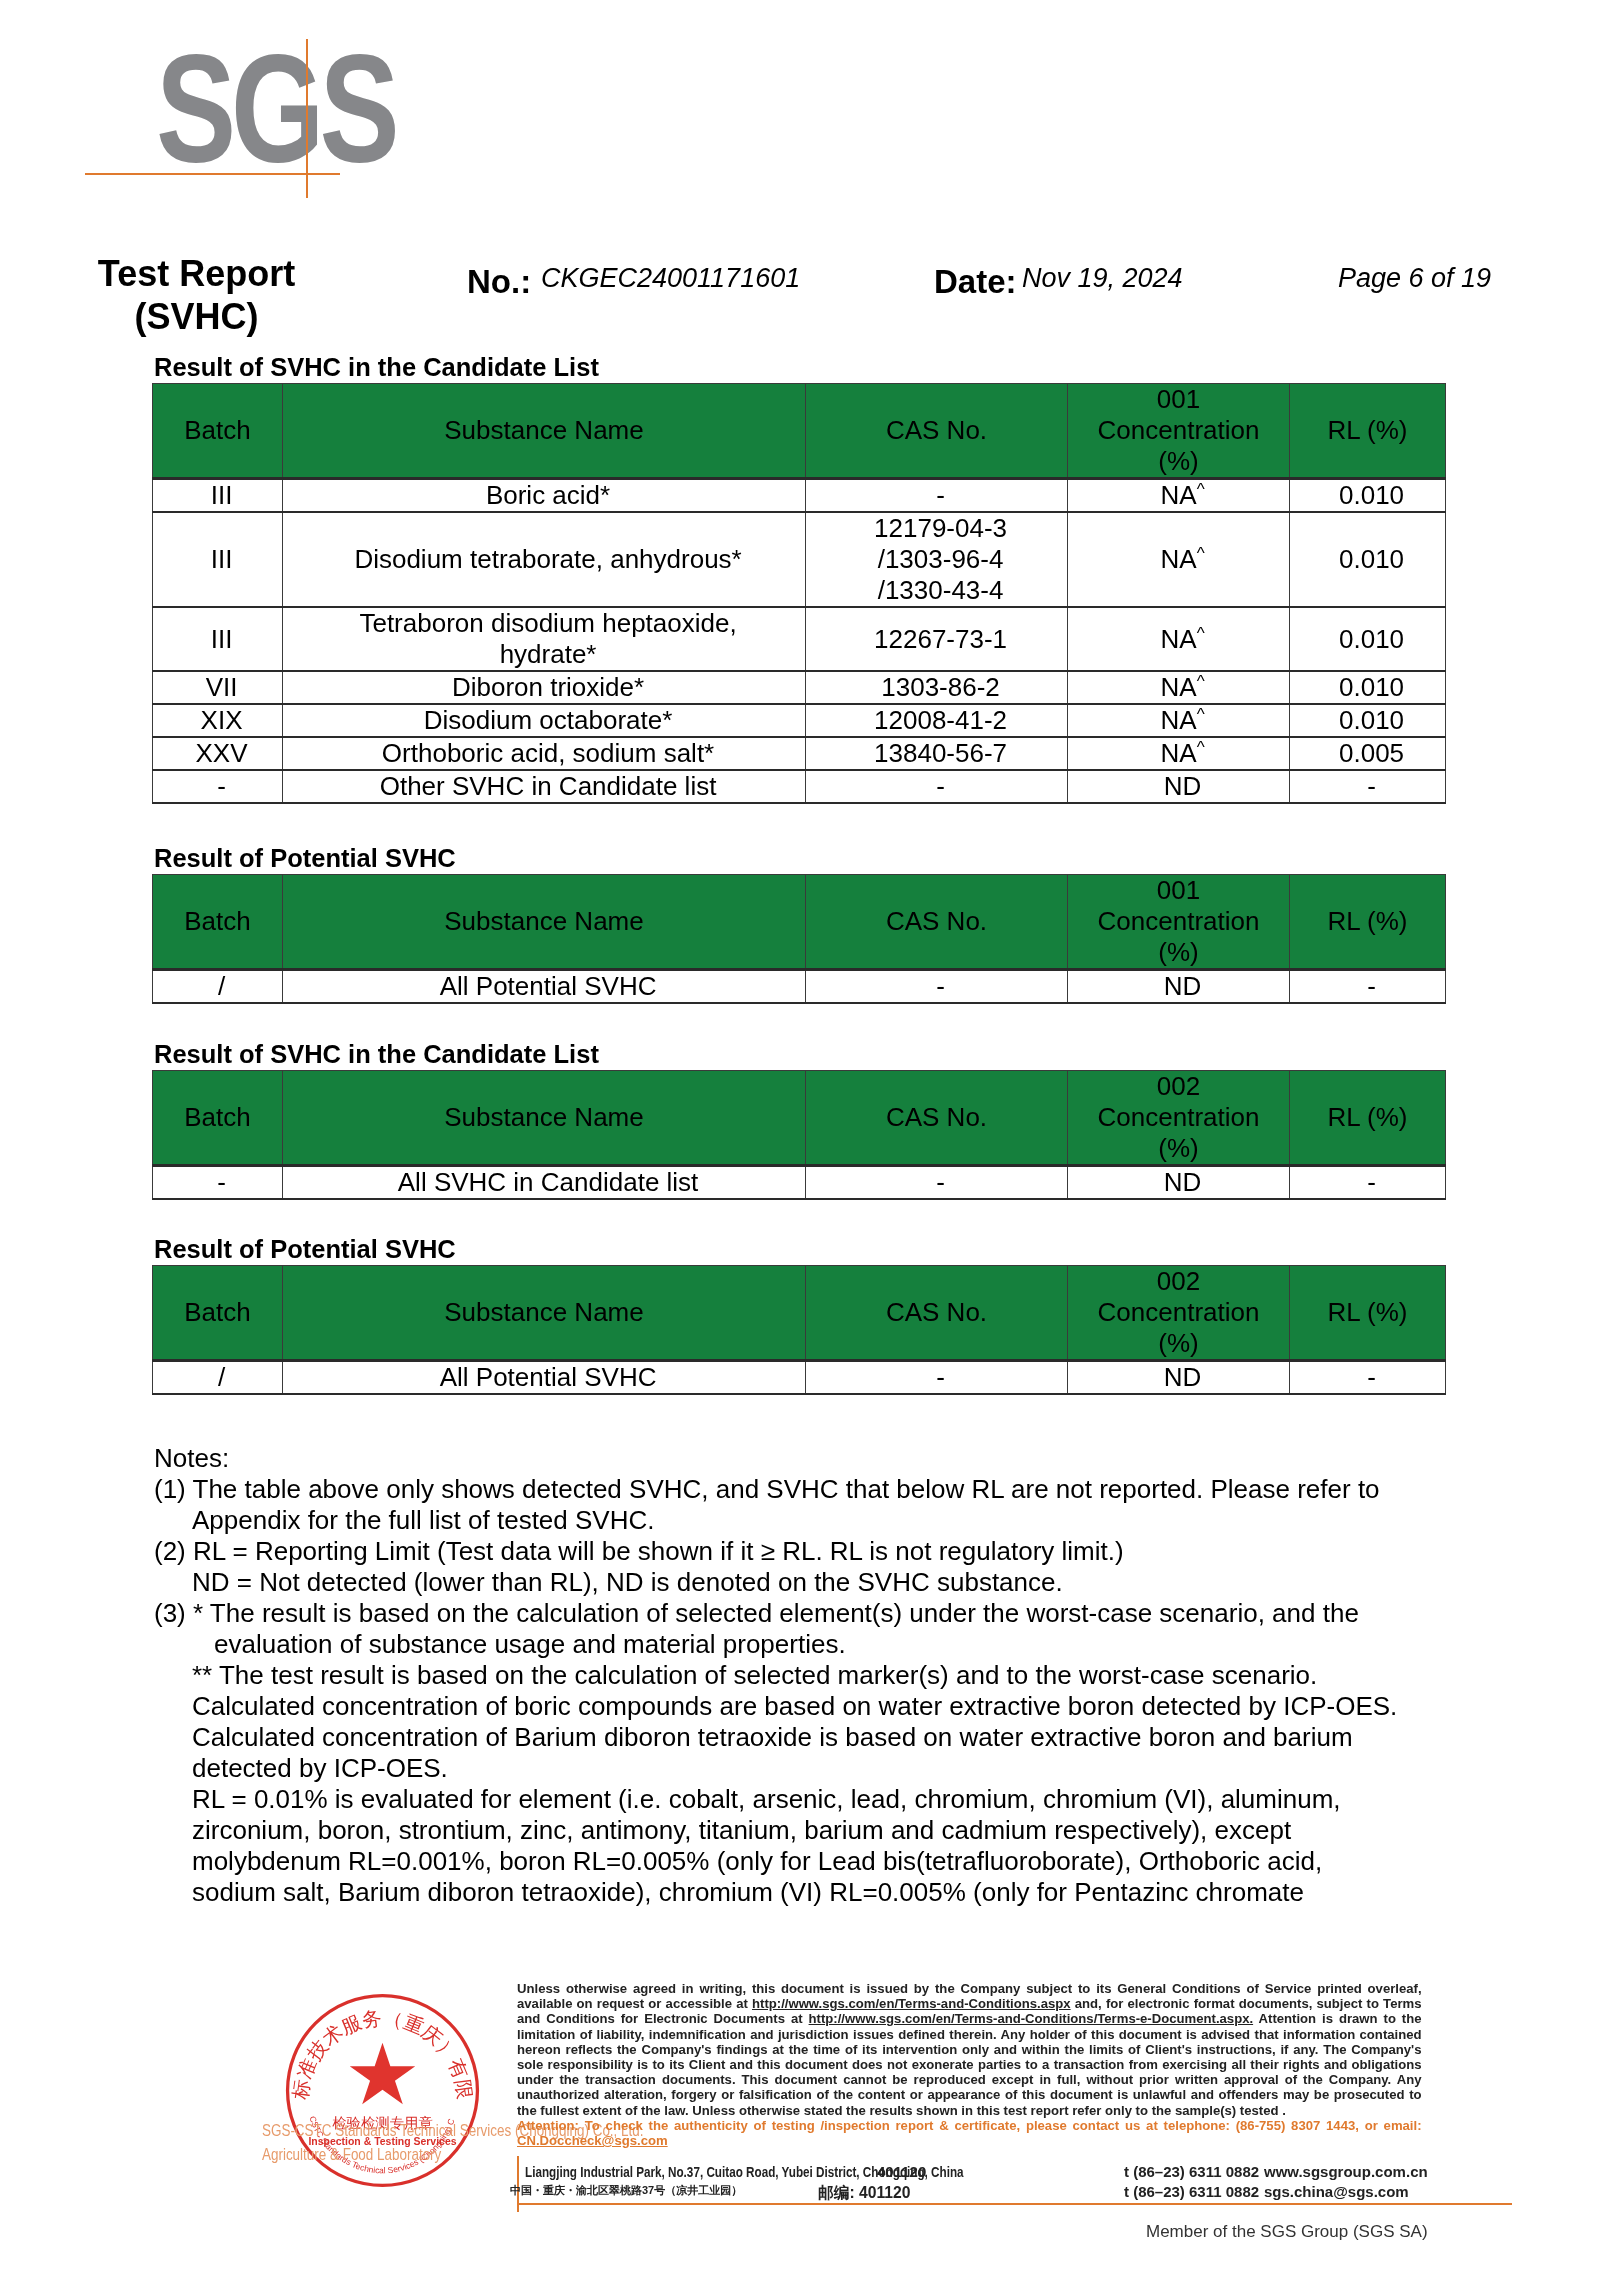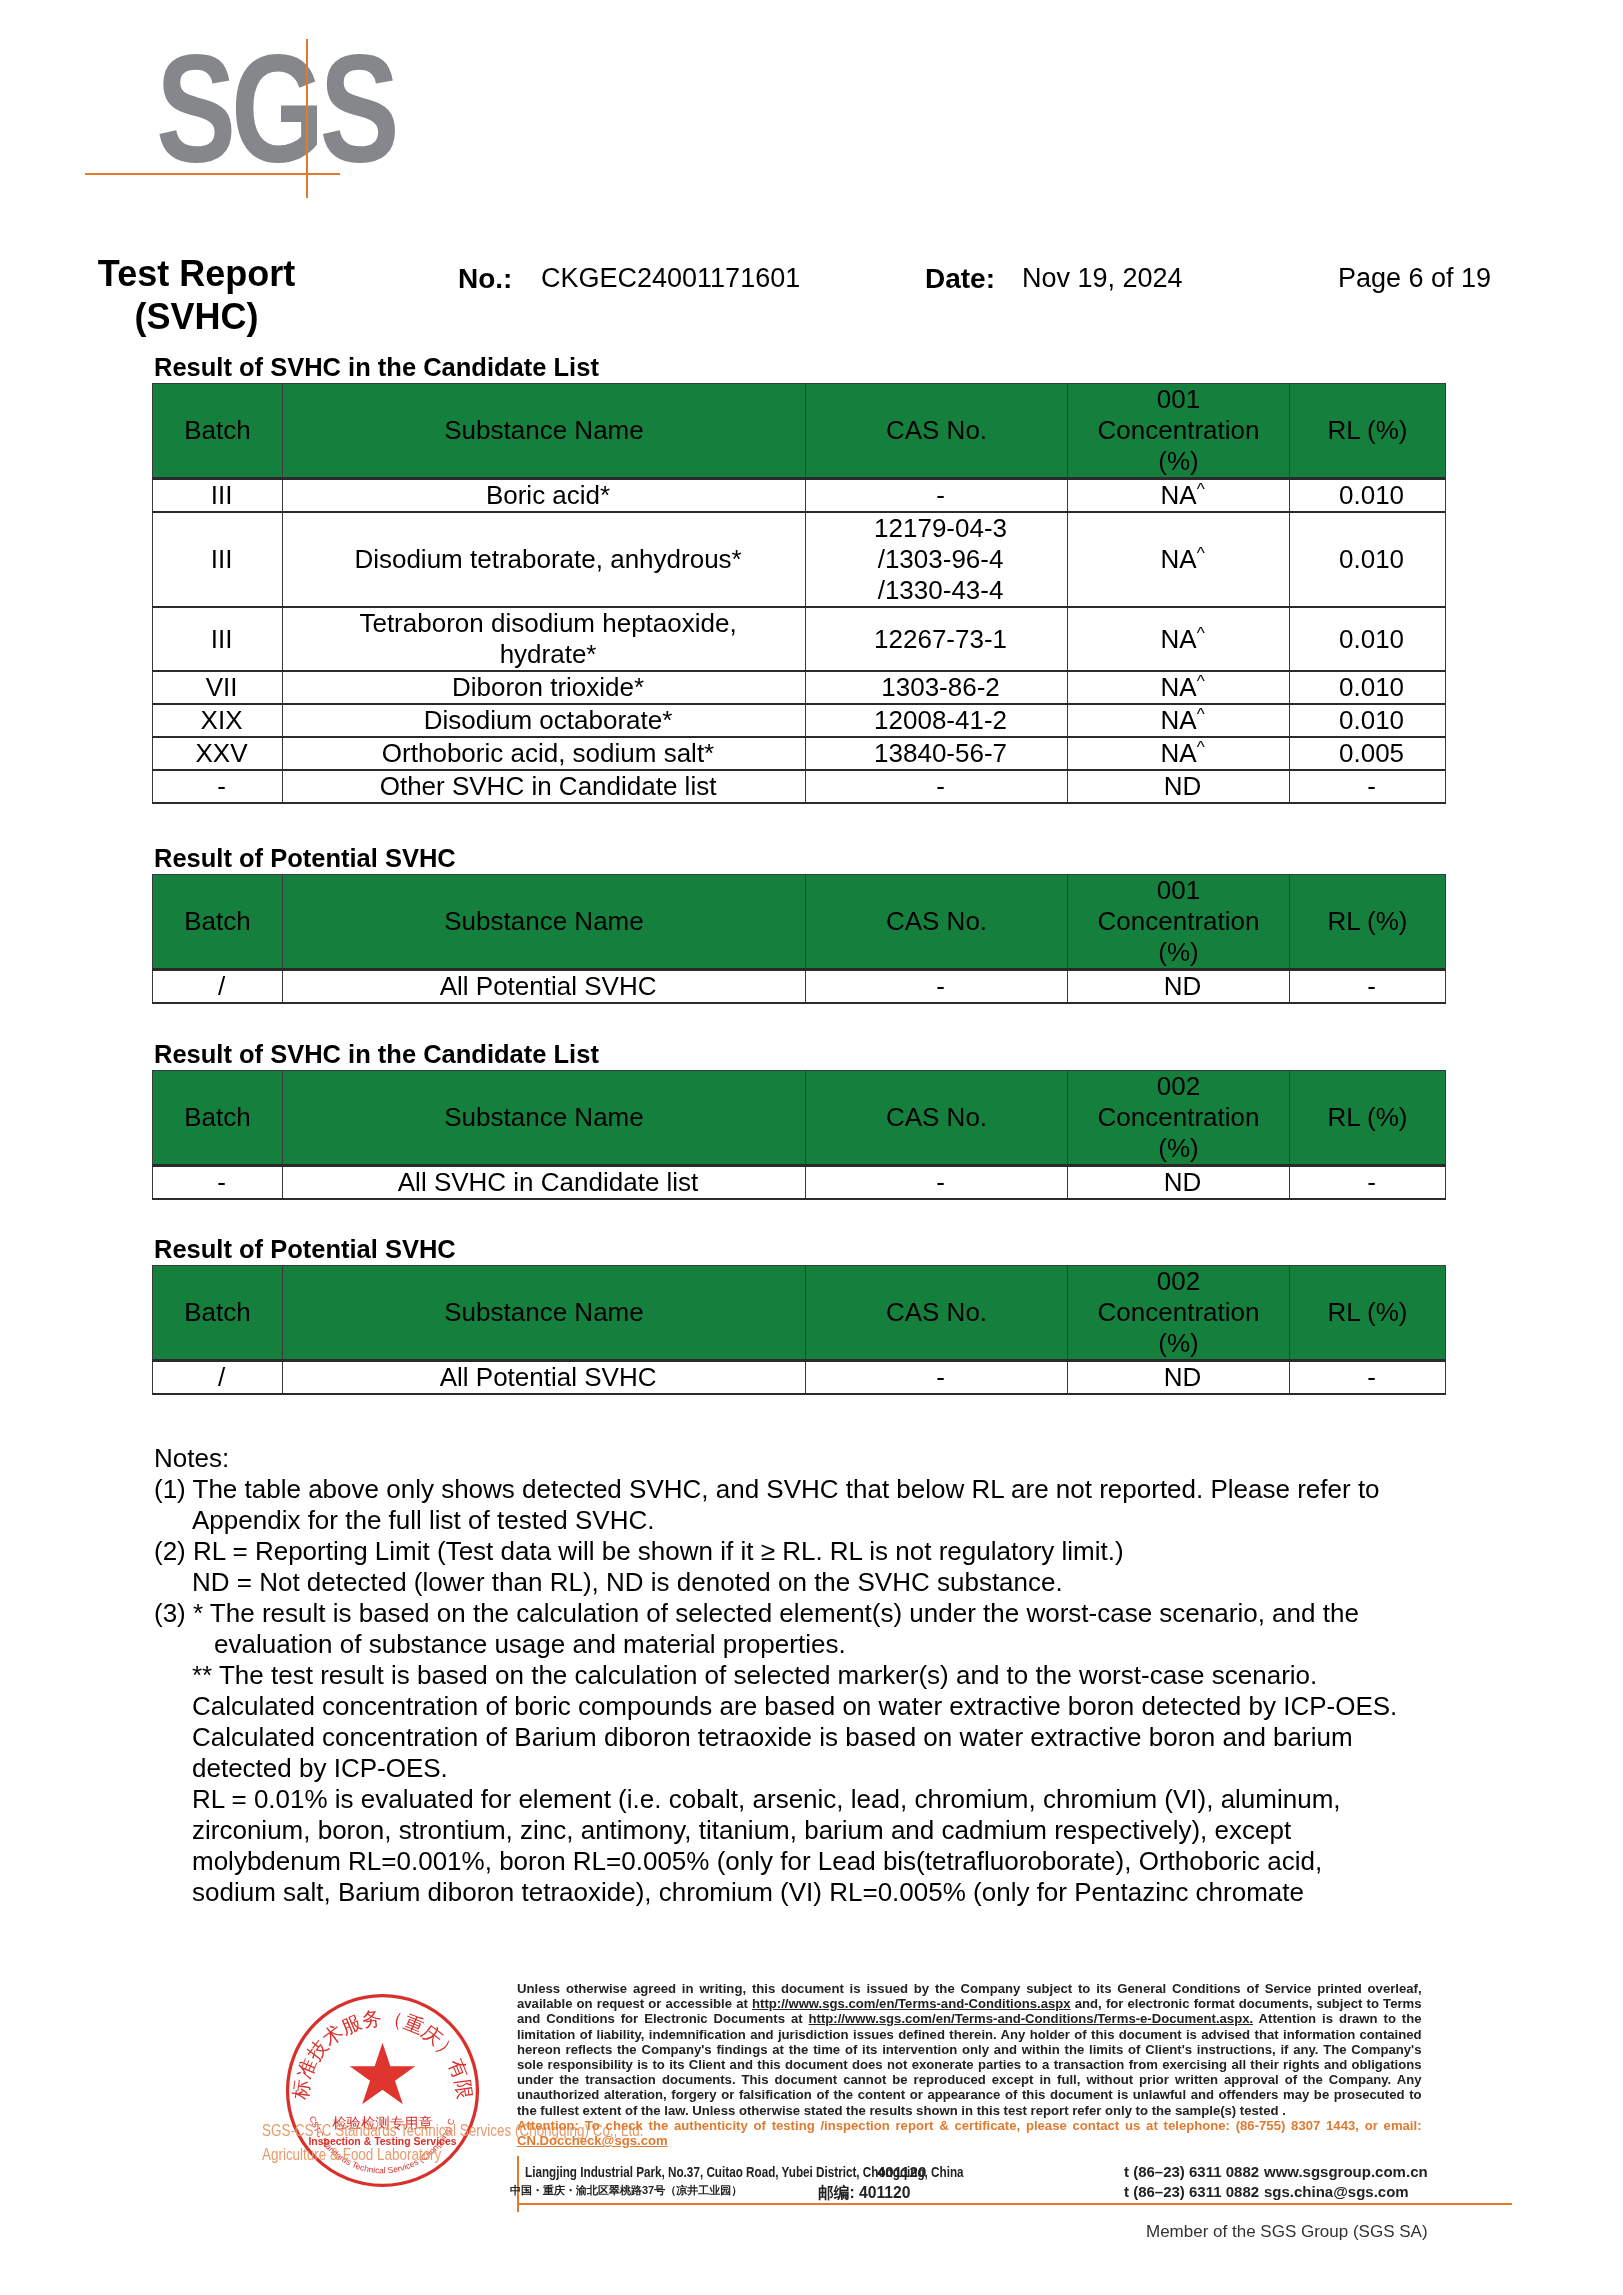--- a/index.html
+++ b/index.html
@@ -13,22 +13,22 @@
     position: absolute; left: 156px; top: 44px;
     font-family: "Liberation Sans", sans-serif; font-weight: bold;
     font-size: 154px; line-height: 131px; letter-spacing: -6.5px;
     color: #86878a; transform: scaleX(0.78); transform-origin: left top;
   }
   .logo-hline { position: absolute; left: 85px; top: 173px; width: 255px; height: 2px; background: #e07a2e; }
   .logo-vline { position: absolute; left: 306px; top: 39px; width: 2px; height: 159px; background: #e07a2e; }
 
   
   .hdr-title { position: absolute; left: 92px; top: 252px; font-size: 36px; font-weight: bold; line-height: 43px; text-align: center; width: 209px; }
-  .hdr-lbl { position: absolute; top: 263px; font-size: 28px; font-weight: bold; }
-  .hdr-val { position: absolute; top: 263px; font-size: 27px; }
+  .hdr-lbl { position: absolute; top: 263px; font-size: 33px; font-weight: bold; margin-left: 9px; }
+  .hdr-val { position: absolute; top: 263px; font-size: 27px; font-style: italic; }
 
   
   .sec-title { position: absolute; left: 154px; font-size: 25.5px; font-weight: bold; }
 
   table.res {
     position: absolute; left: 152px; width: 1294px;
     border-collapse: collapse; table-layout: fixed;
     font-size: 26px;
   }
   table.res col.c1 { width: 130px; }

